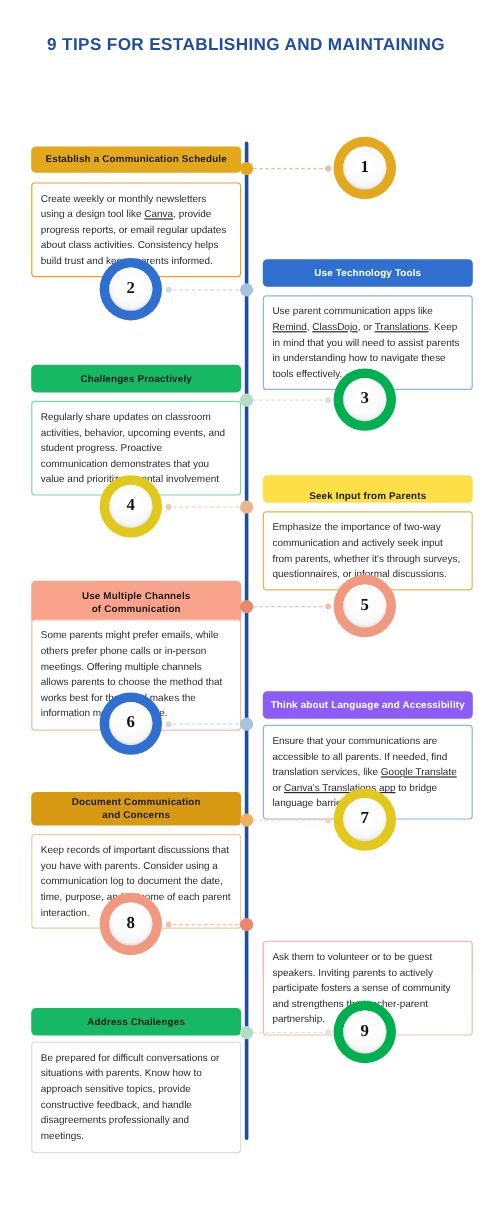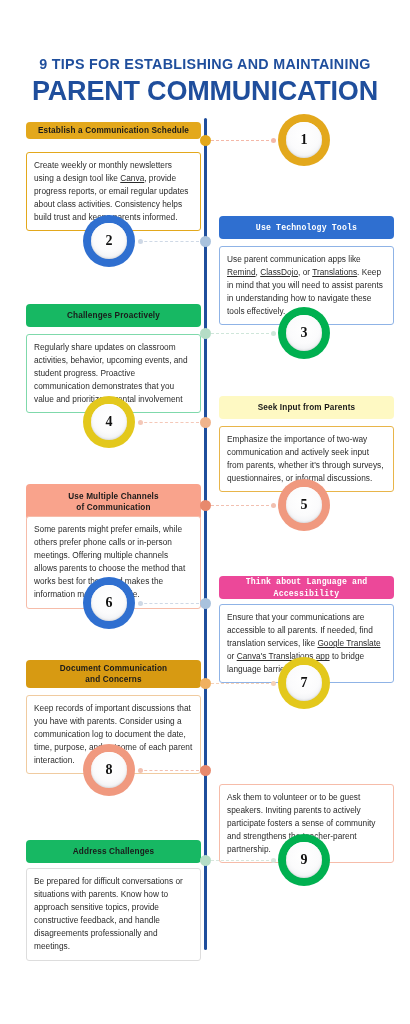--- a/index.html
+++ b/index.html
@@ -13,21 +13,21 @@
   #infographic {
     position: relative;
     width: 410px;
     height: 1024px;
     background: #ffffff;
   }
 
   
   .title-block {
     position: absolute;
-    top: 57px;
+    top: 31px;
     left: 0;
     width: 410px;
     text-align: center;
   }
   .title-line-1 {
     font-size: 14.3px;
     font-weight: bold;
     letter-spacing: 0.3px;
     color: #1f4e9c;
     line-height: 1.1;
@@ -85,21 +85,21 @@
     font-size: 8.2px;
     font-weight: bold;
     letter-spacing: 0.15px;
     display: flex;
     align-items: center;
     justify-content: center;
     text-align: center;
     line-height: 1.35;
     padding: 0 6px;
   }
-  .pill.blue { color: #ffffff; font-family: Liberation Mono, monospace; }
+  .pill.blue { color: #ffffff; }
 
   
   .card {
     position: absolute;
     border: 1px solid #d9d9d9;
     border-radius: 3px;
     background: #ffffff;
     font-size: 8.3px;
     line-height: 1.58;
     color: #2b2b2b;
@@ -133,27 +133,26 @@
     font-family: "Liberation Serif", serif;
   }
 </style>
 </head>
 <body>
 
 <div id="infographic">
 
   <div class="title-block">
     <div class="title-line-1">9 TIPS FOR ESTABLISHING AND MAINTAINING</div>
-    <div class="title-line-2">PARENT COMMUNICATION</div>
   </div>
 
   <div class="spine"></div>
 
   <div id="tips-layer">
-      <div class="pill" style="left: 26px; top: 122px; width: 175px; height: 17px; background: rgb(227, 168, 28); color: rgb(26, 26, 26);">
+      <div class="pill" style="left: 26px; top: 122px; width: 175px; height: 22px; background: rgb(227, 168, 28); color: rgb(26, 26, 26);">
         <span>Establish a Communication Schedule</span>
       </div>
       <div class="card" style="left: 26px; top: 152px; width: 175px; min-height: 76px; border-color: rgb(227, 168, 28);">Create weekly or monthly newsletters using a design tool like <u>Canva</u>, provide progress reports, or email regular updates about class activities. Consistency helps build trust and keeps parents informed.</div>
       <div class="numcircle" style="left: 278px; top: 114px; background: rgb(227, 168, 28);">
         <div class="inner">1</div>
       </div>
       <div class="spine-dot" style="top: 135px; background: rgb(227, 168, 28);"></div>
       <div class="connector" style="left: 211px; top: 140px; width: 63px; border-top-color: rgb(244, 184, 168);"></div>
       <div class="connector-cap" style="left: 271px; top: 138px; background: rgb(244, 184, 168);"></div>
       <div class="pill blue" style="left: 219px; top: 216px; width: 175px; height: 23px; background: rgb(47, 111, 208); color: rgb(255, 255, 255);">
@@ -169,41 +168,41 @@
       <div class="pill" style="left: 26px; top: 304px; width: 175px; height: 23px; background: rgb(23, 184, 99); color: rgb(26, 26, 26);">
         <span>Challenges Proactively</span>
       </div>
       <div class="card" style="left: 26px; top: 334px; width: 175px; min-height: 56px; border-color: rgb(127, 217, 171);">Regularly share updates on classroom activities, behavior, upcoming events, and student progress. Proactive communication demonstrates that you value and prioritize parental involvement</div>
       <div class="numcircle" style="left: 278px; top: 307px; background: rgb(0, 176, 80);">
         <div class="inner">3</div>
       </div>
       <div class="spine-dot" style="top: 328px; background: rgb(181, 221, 198);"></div>
       <div class="connector" style="left: 211px; top: 333px; width: 63px; border-top-color: rgb(207, 230, 218);"></div>
       <div class="connector-cap" style="left: 271px; top: 331px; background: rgb(207, 230, 218);"></div>
-      <div class="pill" style="left: 219px; top: 396px; width: 175px; height: 23px; background: #fef9c3; color: rgb(26, 26, 26);">
+      <div class="pill" style="left: 219px; top: 396px; width: 175px; height: 23px; background: #fde047; color: rgb(26, 26, 26); align-items: flex-end;">
         <span>Seek Input from Parents</span>
       </div>
       <div class="card" style="left: 219px; top: 426px; width: 175px; min-height: 66px; border-color: rgb(232, 181, 74);">Emphasize the importance of two-way communication and actively seek input from parents, whether it's through surveys, questionnaires, or informal discussions.</div>
       <div class="numcircle" style="left: 83px; top: 396px; background: rgb(227, 200, 28);">
         <div class="inner">4</div>
       </div>
       <div class="spine-dot" style="top: 417px; background: rgb(240, 180, 140);"></div>
       <div class="connector" style="left: 139px; top: 422px; width: 60px; border-top-color: rgb(244, 200, 184);"></div>
       <div class="connector-cap" style="left: 138px; top: 420px; background: rgb(244, 200, 184);"></div>
       <div class="pill" style="left: 26px; top: 484px; width: 175px; height: 36px; background: rgb(249, 163, 140); color: rgb(26, 26, 26);">
         <span>Use Multiple Channels<br>of Communication</span>
       </div>
       <div class="card" style="left: 26px; top: 516px; width: 175px; min-height: 68px; border-color: rgb(246, 188, 169);">Some parents might prefer emails, while others prefer phone calls or in-person meetings. Offering multiple channels allows parents to choose the method that works best for them and makes the information more accessible.</div>
       <div class="numcircle" style="left: 278px; top: 479px; background: rgb(240, 153, 127);">
         <div class="inner">5</div>
       </div>
       <div class="spine-dot" style="top: 500px; background: rgb(232, 137, 109);"></div>
       <div class="connector" style="left: 211px; top: 505px; width: 63px; border-top-color: rgb(242, 192, 176);"></div>
       <div class="connector-cap" style="left: 271px; top: 503px; background: rgb(242, 192, 176);"></div>
-      <div class="pill blue" style="left: 219px; top: 576px; width: 175px; height: 23px; background: #ec4899; color: rgb(255, 255, 255);">
+      <div class="pill blue" style="left: 219px; top: 576px; width: 175px; height: 23px; background: #8b5cf6; color: rgb(255, 255, 255);">
         <span>Think about Language and Accessibility</span>
       </div>
       <div class="card" style="left: 219px; top: 604px; width: 175px; min-height: 58px; border-color: rgb(143, 179, 230);">Ensure that your communications are accessible to all parents. If needed, find translation services, like <u>Google Translate</u> or <u>Canva's Translations app</u> to bridge language barriers.</div>
       <div class="numcircle" style="left: 83px; top: 577px; background: rgb(47, 111, 208);">
         <div class="inner">6</div>
       </div>
       <div class="spine-dot" style="top: 598px; background: rgb(169, 194, 221);"></div>
       <div class="connector" style="left: 139px; top: 603px; width: 60px; border-top-color: rgb(207, 217, 230);"></div>
       <div class="connector-cap" style="left: 138px; top: 601px; background: rgb(207, 217, 230);"></div>
       <div class="pill" style="left: 26px; top: 660px; width: 175px; height: 28px; background: rgb(215, 154, 18); color: rgb(26, 26, 26);">

